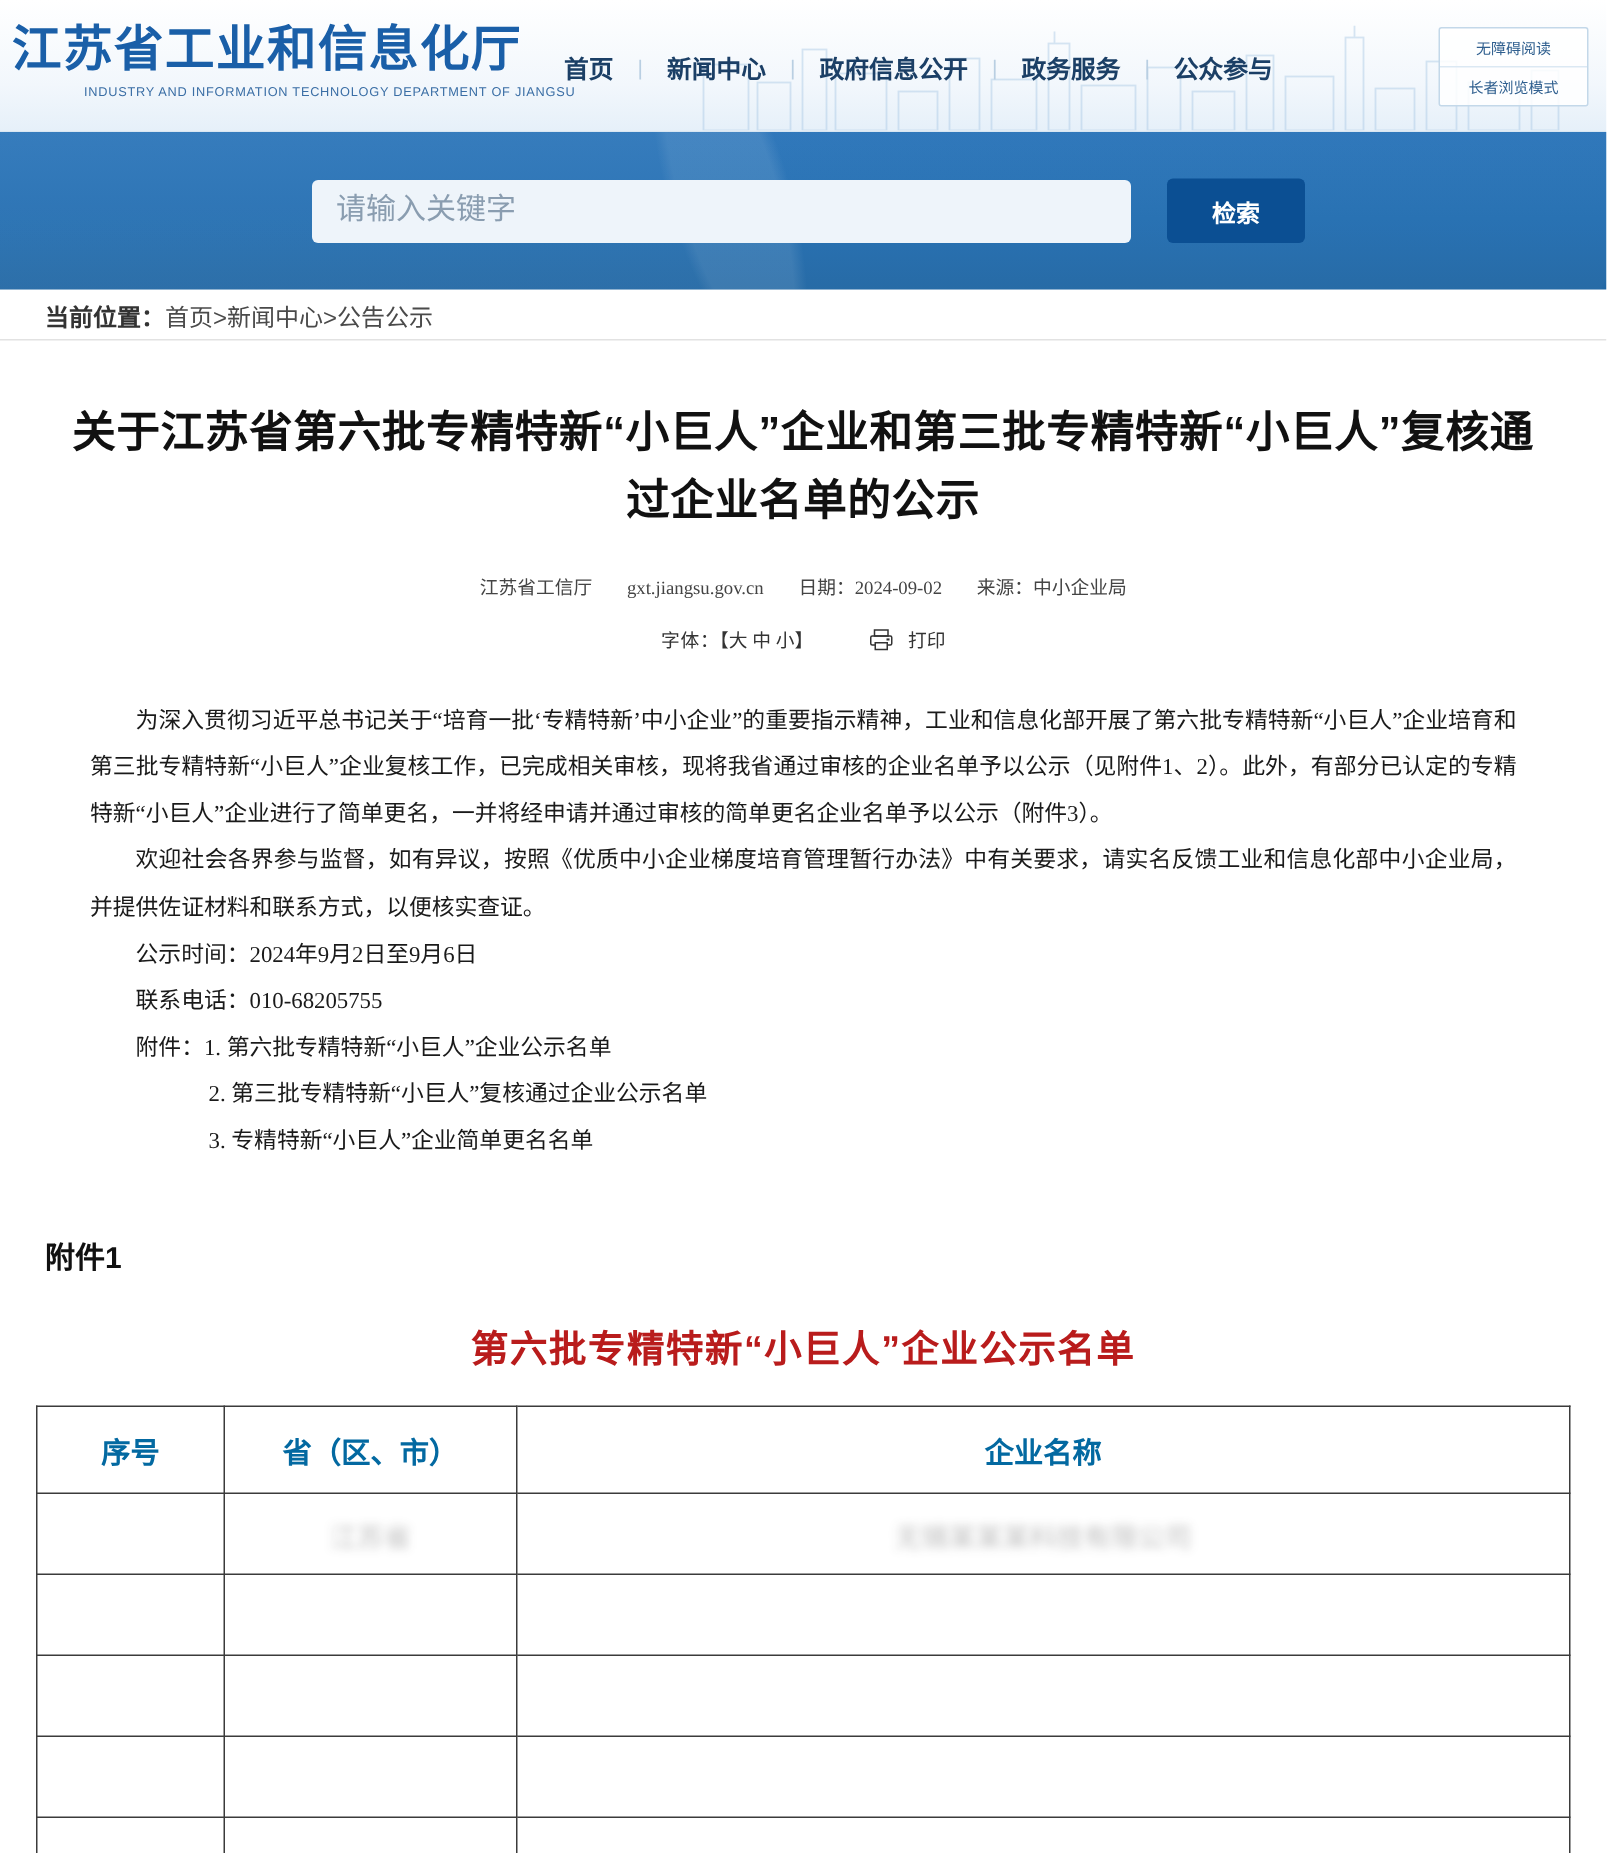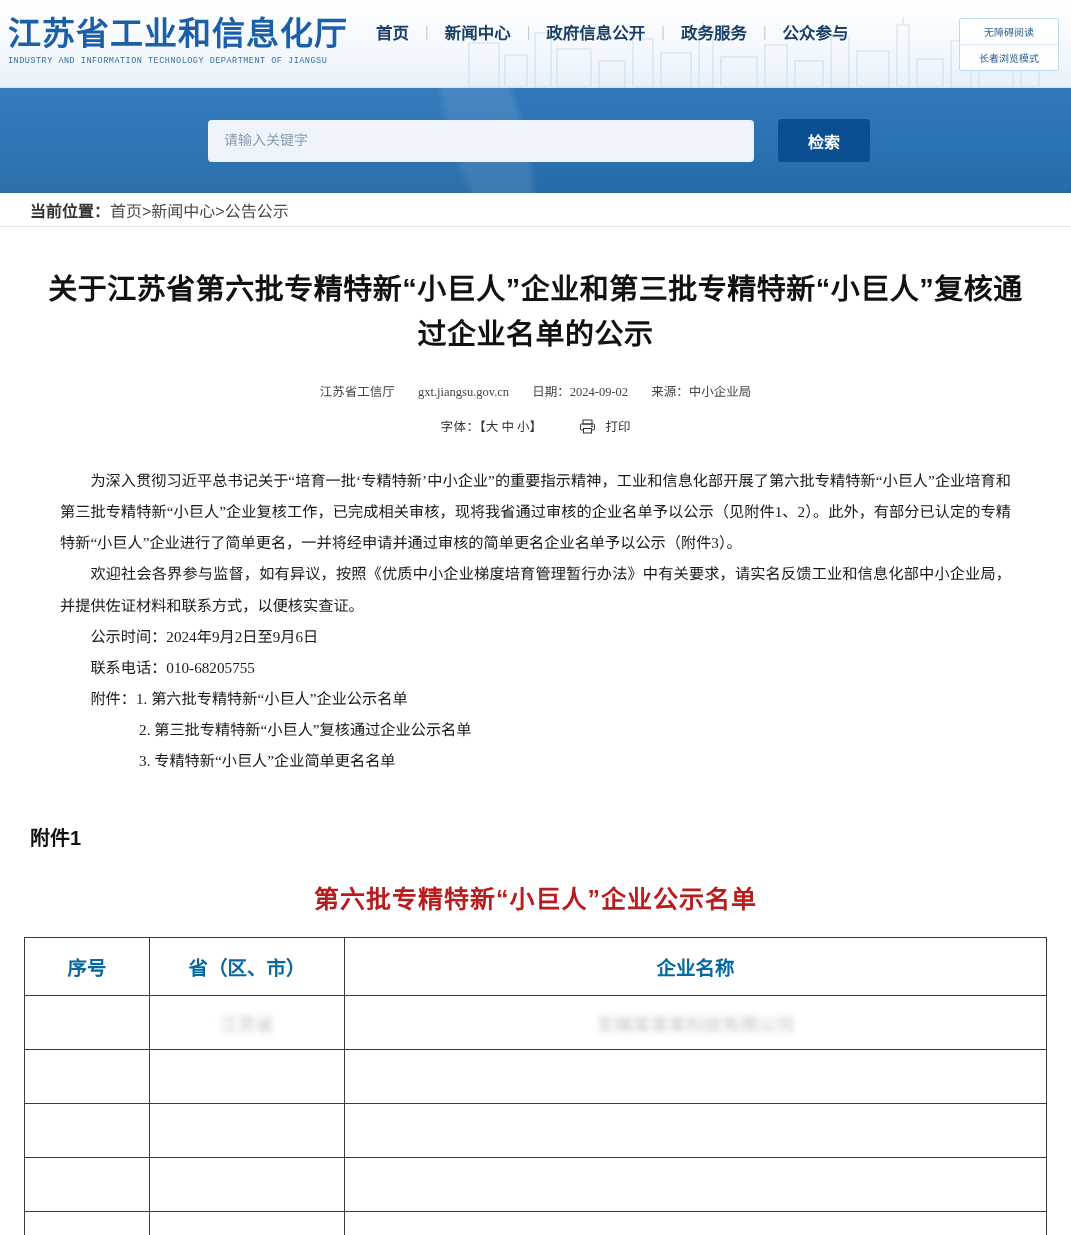--- a/index.html
+++ b/index.html
@@ -36,30 +36,31 @@
   .logo-cn {
     font-family: "Liberation Serif", serif;
     font-weight: bold;
     font-size: 33px;
     letter-spacing: 1px;
     color: #1a5fa8;
     line-height: 1.15;
     white-space: nowrap;
   }
   .logo-en {
-    font-family: Liberation Mono, monospace;
+    font-family: Liberation Sans, sans-serif;
     font-size: 8.5px;
     letter-spacing: 0.5px;
     color: #3a6ea5;
     margin-top: 2px;
     white-space: nowrap;
+    margin-left: 48px;
   }
   .nav {
     position: absolute;
-    left: 360px; top: 20px;
+    left: 360px; top: 33px;
     display: flex;
     align-items: center;
   }
   .nav-item {
     font-size: 16.5px;
     color: #1b3f66;
     font-weight: bold;
     padding: 0 16px;
     cursor: pointer;
     white-space: nowrap;
@@ -110,21 +111,21 @@
     margin-left: 208px;
     display: flex;
     align-items: center;
   }
   .search-input {
     width: 546px;
     height: 42px;
     border: none;
     border-radius: 4px;
     padding: 0 16px;
-    font-size: 14px;
+    font-size: 20px;
     color: #333;
     background: #eef4fa;
     outline: none;
     font-family: Liberation Serif, serif;
   }
   .search-input::placeholder { color: #8a9db0; }
   .search-btn {
     width: 92px;
     height: 43px;
     margin-left: 24px;

